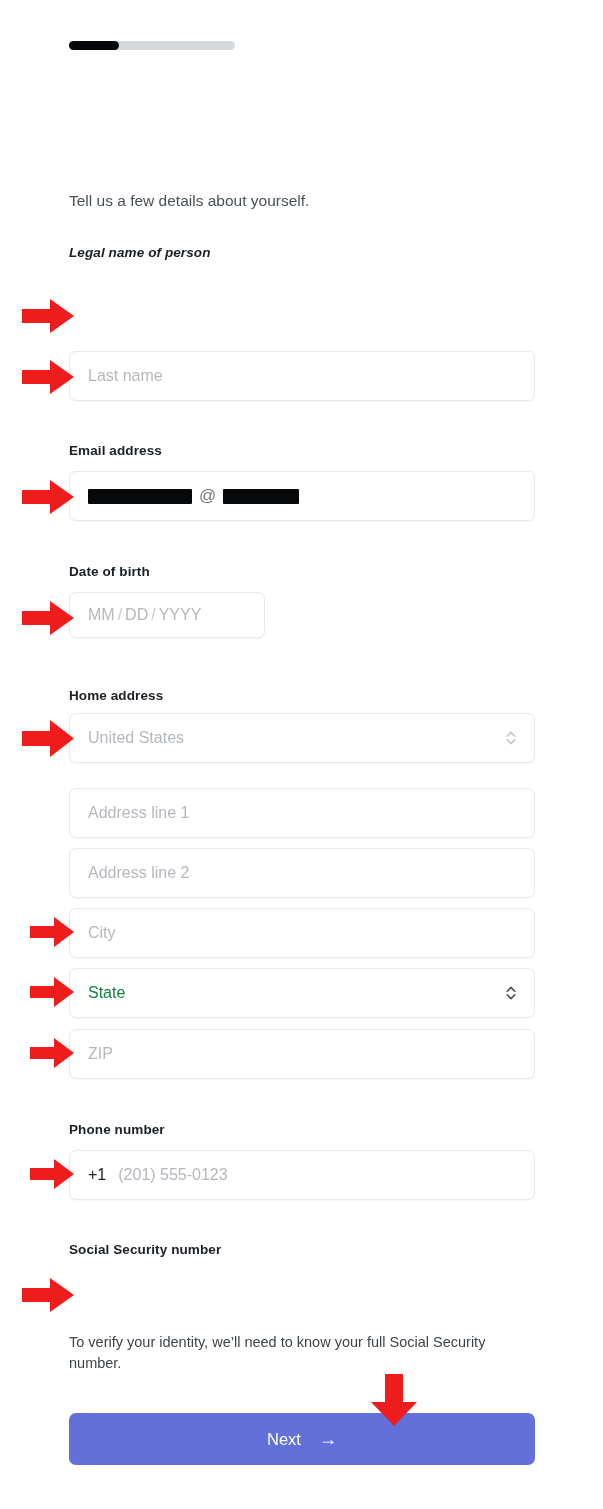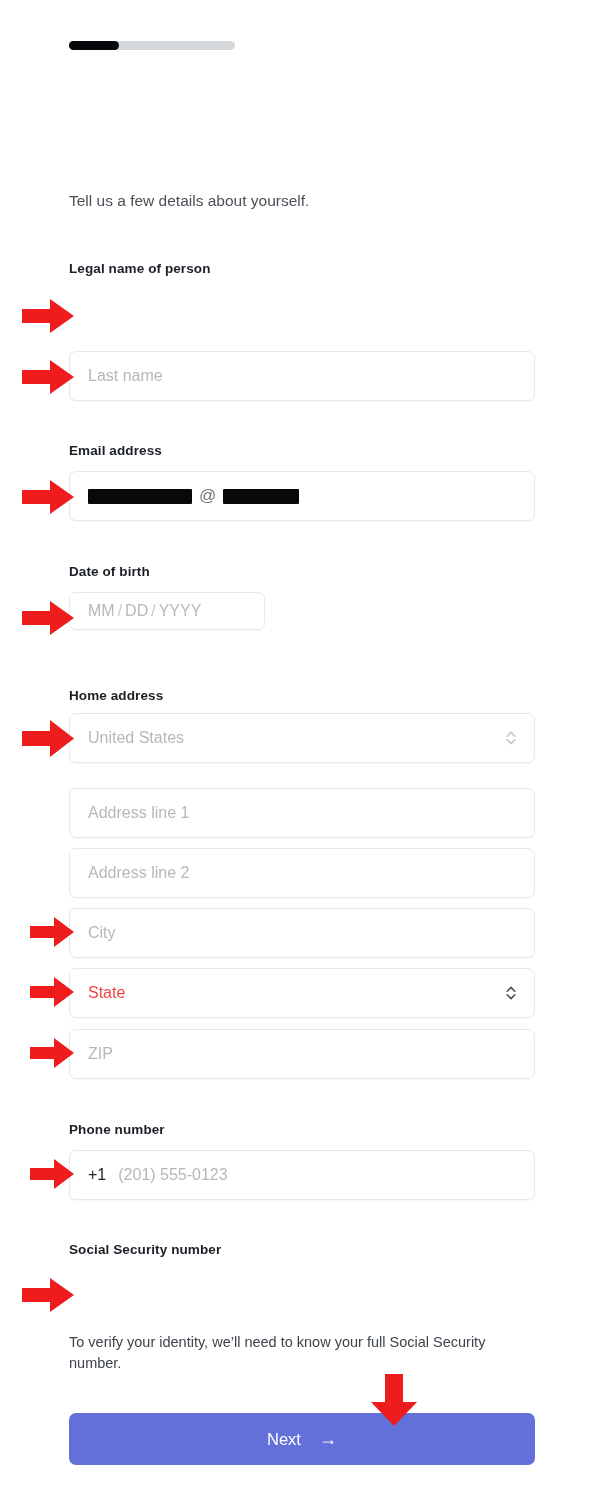--- a/index.html
+++ b/index.html
@@ -77,23 +77,23 @@
     border: 1px solid #e6e8ea;
     border-radius: 7px;
     box-shadow: 0 1px 1px rgba(16,24,40,0.03);
     display: flex;
     align-items: center;
     padding: 0 18px;
     font-size: 16px;
     color: #b4b8bd;
   }
   .ctl.wide { width: 466px; height: 50px; }
-  .ctl.dob  { width: 196px; height: 38px; }
-
-  .ctl .value-dark { color: #ef4444; }
+  .ctl.dob  { width: 196px; height: 46px; }
+
+  .ctl .value-dark { color: #15803d; }
   .ctl .prefix {
     color: #21262e;
     font-weight: 400;
     margin-right: 12px;
   }
   .dob-sep { color: #c7cacd; padding: 0 3px; }
 
   .chevron {
     position: absolute;
     right: 16px;
@@ -166,21 +166,21 @@
 <body>
 
 <div class="page">
 
   <div class="progress-track">
     <div class="progress-fill" id="progress-fill" style="width: 30%;"></div>
   </div>
 
   <div class="page-subtitle">Tell us a few details about yourself.</div>
 
-  <div class="field-label" style="top:261px;">Legal name of person</div>
+  <div class="field-label" style="top:245px;font-style:italic;">Legal name of person</div>
 
 
   <div class="ctl wide" style="top:351px;">
     <span>Last name</span>
   </div>
 
   <div class="field-label" style="top:443px;">Email address</div>
 
   <div class="ctl wide" style="top:471px;">
     <span class="email-val">

